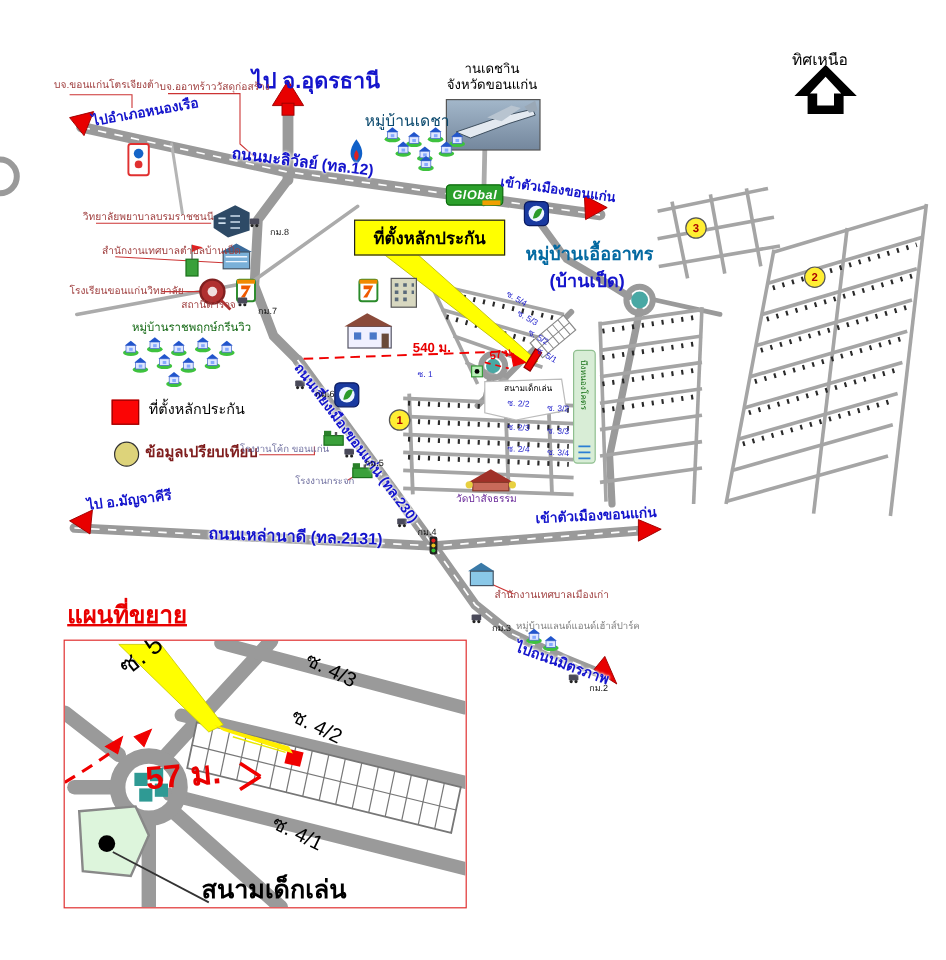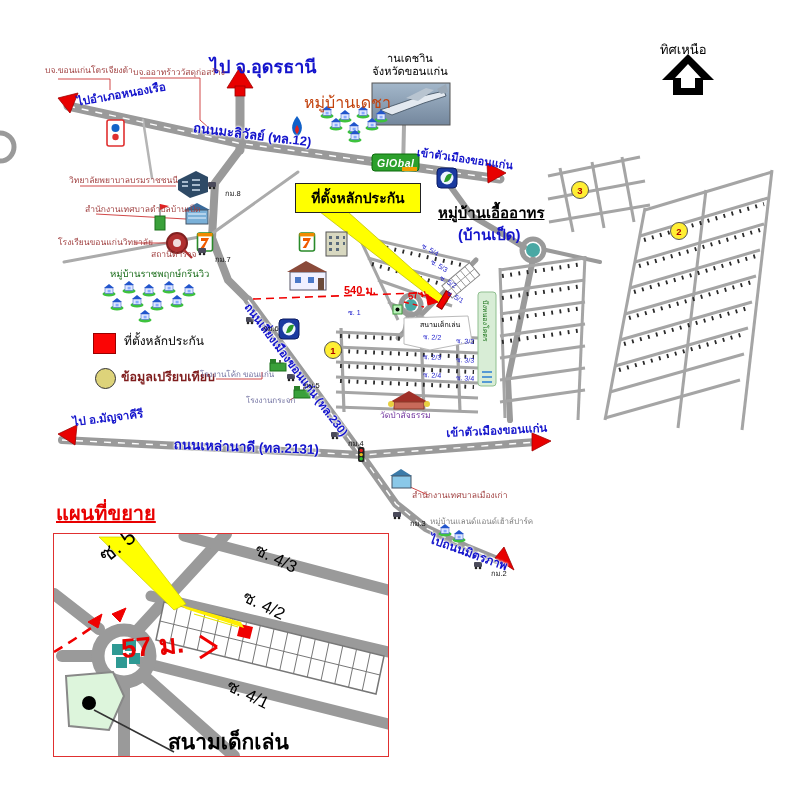--- a/index.html
+++ b/index.html
@@ -348,31 +348,31 @@
   <div>จังหวัดขอนแก่น</div>
 </div>
 
 <div class="lbl blue" style="left:210px;top:57px;font-size:18px;">ไป จ.อุดรธานี</div>
 <div class="lbl blue" style="left:76px;top:96px;font-size:11.5px;transform:rotate(-10deg);">ไปอำเภอหนองเรือ</div>
 <div class="lbl blue glow" style="left:194px;top:121px;font-size:13px;transform:rotate(7deg);">ถนนมะลิวัลย์ (ทล.12)</div>
 <div class="lbl blue" style="left:418px;top:146px;font-size:11px;transform:rotate(8deg);">เข้าตัวเมืองขอนแก่น</div>
 
 <div class="lbl tiny" style="left:45px;top:66px;">บจ.ขอนแก่นโตรเจียงต้า</div>
 <div class="lbl tiny" style="left:133px;top:68px;">บจ.ออาทร้าววัสดุก่อสร้าง</div>
-<div class="lbl" style="left:304px;top:94px;font-size:16px;color:#c2410c;">หมู่บ้านเดชา</div>
+<div class="lbl" style="left:304px;top:94px;font-size:13px;color:#0c4a6e;">หมู่บ้านเดชา</div>
 <div class="lbl" style="left:377px;top:157px;font-size:10.5px;color:#fff;font-weight:bold;font-style:italic;letter-spacing:0.5px;">GlObal</div>
 
 <div class="lbl tiny" style="left:69px;top:176px;">วิทยาลัยพยาบาลบรมราชชนนี</div>
 <div class="lbl tiny" style="left:85px;top:205px;">สำนักงานเทศบาลตำบลบ้านเป็ด</div>
 <div class="lbl tiny" style="left:58px;top:238px;">โรงเรียนขอนแก่นวิทยาลัย</div>
 <div class="lbl tiny" style="left:151px;top:250px;">สถานีตำรวจ</div>
 <div class="lbl" style="left:110px;top:269px;font-size:9.5px;color:#166a16;">หมู่บ้านราชพฤกษ์กรีนวิว</div>
 
 <div class="callout">ที่ตั้งหลักประกัน</div>
-<div class="lbl" style="left:438px;top:204px;font-size:15px;font-weight:bold;color:#000000;text-decoration:underline;">หมู่บ้านเอื้ออาทร</div>
+<div class="lbl" style="left:438px;top:204px;font-size:15px;font-weight:bold;color:#0369a1;">หมู่บ้านเอื้ออาทร</div>
 <div class="lbl" style="left:458px;top:226px;font-size:15px;font-weight:bold;color:#1414cc;">(บ้านเป็ด)</div>
 
 <div class="lbl" style="left:344px;top:284px;font-size:11px;font-weight:bold;color:#e80000;">540 ม.</div>
 <div class="lbl" style="left:407px;top:292px;font-size:9px;font-weight:bold;color:#e80000;transform:rotate(-12deg);">57 ม.</div>
 
 <div class="legend-sq"></div>
 <div class="lbl" style="left:124px;top:335px;font-size:12px;color:#000;">ที่ตั้งหลักประกัน</div>
 <div class="legend-ci"></div>
 <div class="lbl" style="left:121px;top:370px;font-size:12.5px;font-weight:bold;color:#7f1d1d;">ข้อมูลเปรียบเทียบ</div>
 

